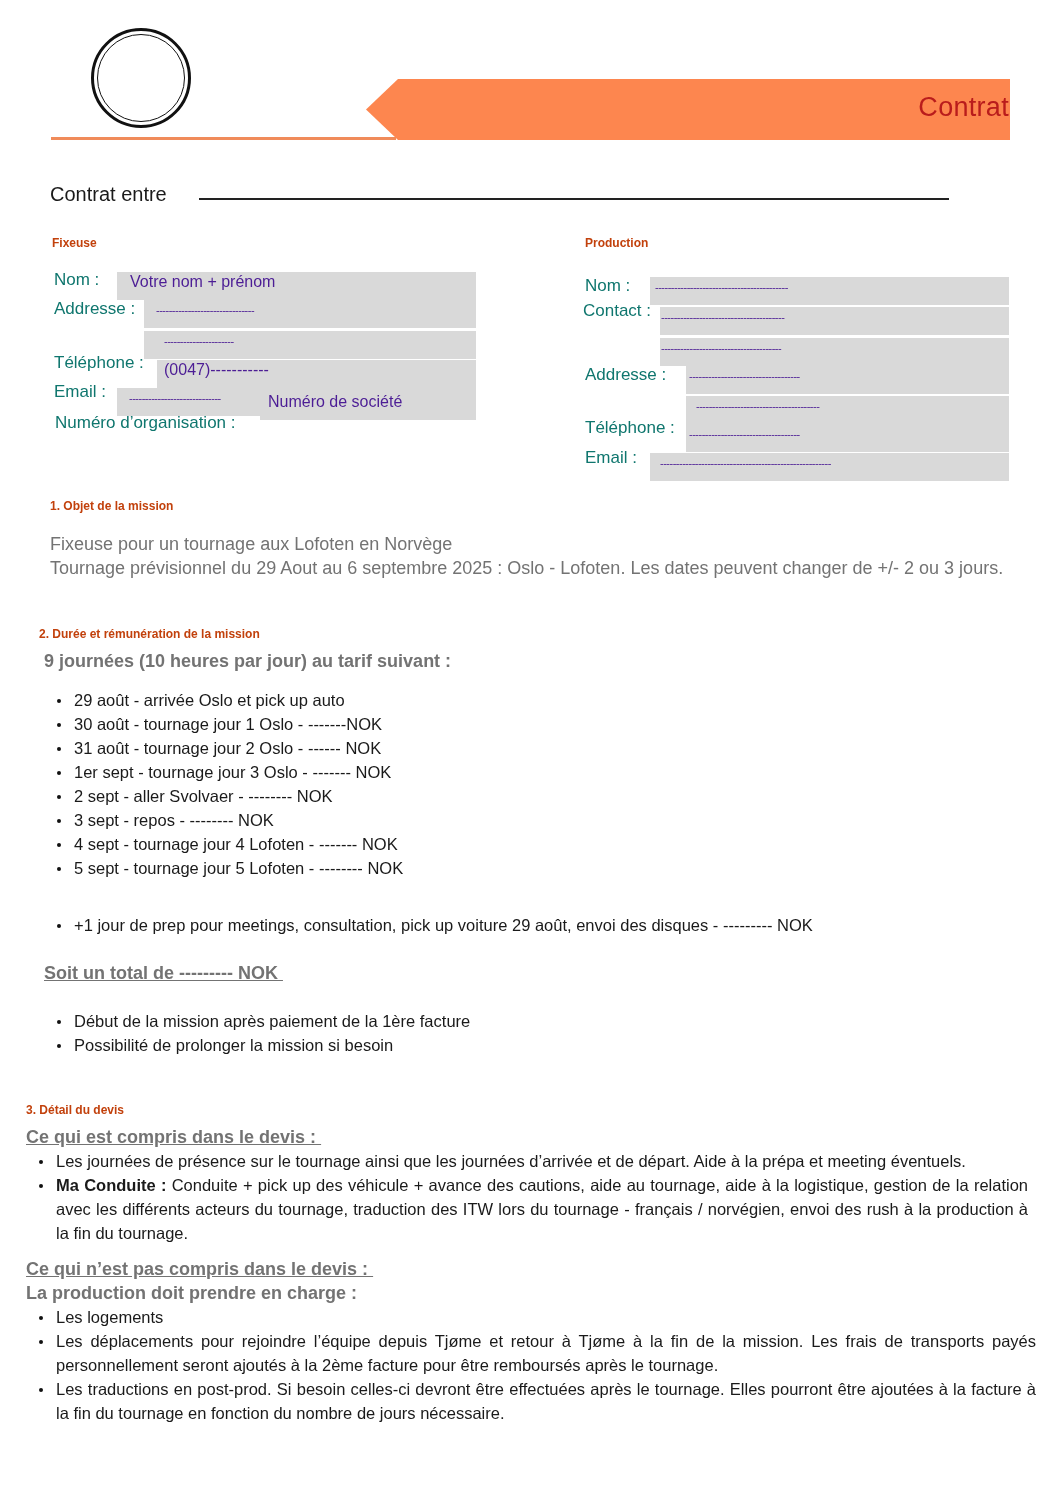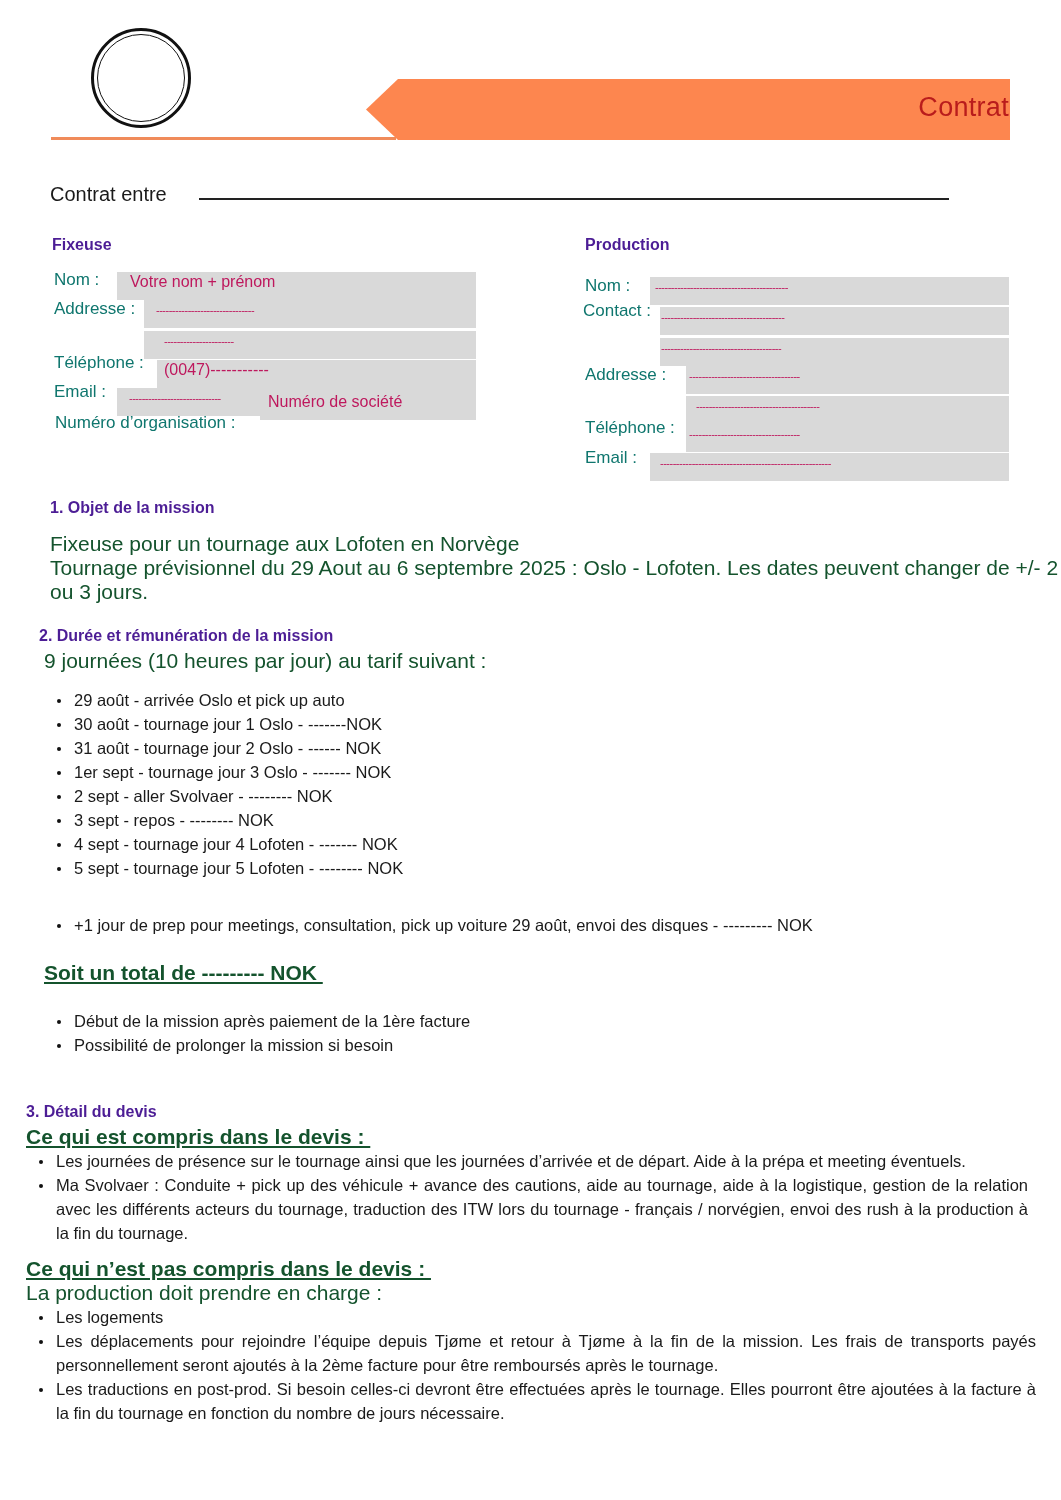--- a/index.html
+++ b/index.html
@@ -20,35 +20,35 @@
   .banner {
     left: 366px; top: 79px; width: 644px; height: 61px; background: #fd864f;
     clip-path: polygon(32px 0, 100% 0, 100% 100%, 32px 100%, 0 50%);
   }
   .banner-title {
     right: 52px; top: 92px; color: #b91c1c; font-size: 27px; letter-spacing: 0.3px;
   }
   .contract-between { left: 50px; top: 183px; font-size: 20px; color: #1a1a1a; }
   .contract-line { left: 199px; top: 198px; width: 750px; height: 1.5px; background: #222; }
 
-  .section-heading { color: #4c1d95; font-weight: bold; font-size: 16px; }
+  .section-heading { color: #c2410c; font-weight: bold; font-size: 12px; }
   .lbl { font-size: 17px; color: #0f766e; white-space: nowrap; }
   .field {
-    background: #d9d9d9; height: 28px; font-size: 16px; color: #be185d;
+    background: #d9d9d9; height: 28px; font-size: 16px; color: #4c1d95;
     line-height: 20px; white-space: nowrap; overflow: hidden; box-sizing: border-box;
   }
   .dash { font-size: 11px; letter-spacing: -0.5px; }
-  .body-text { font-size: 21px; color: #14532d; line-height: 24px; }
+  .body-text { font-size: 18px; color: #737373; line-height: 24px; }
   ul.bul { margin: 0; padding: 0; list-style: none; }
   ul.bul li { position: relative; padding-left: 30px; font-size: 16.5px; line-height: 24px; }
   ul.bul li::before {
     content: ""; position: absolute; left: 13px; top: 11px; width: 4px; height: 4px;
     border-radius: 50%; background: #111;
   }
-  .bold { font-weight: normal; }
+  .bold { font-weight: bold; }
   .uline { text-decoration: underline; font-weight: bold; }
   .justify { text-align: justify; }
 </style>
 </head>
 <body>
 
 <div class="abs logo-circle"></div>
 <div class="abs header-line"></div>
 <div class="abs banner"></div>
 <div class="abs banner-title">Contrat</div>
@@ -120,21 +120,21 @@
 <ul class="abs bul" style="left:44px; top:1009px;">
   <li>Début de la mission après paiement de la 1ère facture</li>
   <li>Possibilité de prolonger la mission si besoin</li>
 </ul>
 
 <div class="abs section-heading" style="left:26px; top:1103px;">3. Détail du devis</div>
 <div class="abs body-text uline" style="left:26px; top:1125px; white-space:pre;">Ce qui est compris dans le devis : </div>
 
 <ul class="abs bul justify" style="left:26px; top:1149px; width:1002px;">
   <li><span>Les journées de présence sur le tournage ainsi que les journées d’arrivée et de départ. Aide à la prépa et meeting éventuels.</span></li>
-  <li><span class="bold" style="white-space:pre;">Ma Svolvaer : </span><span>Conduite + pick up des véhicule + avance des cautions, aide au tournage, aide à la logistique, gestion de la relation avec les différents acteurs du tournage, traduction des ITW lors du tournage - français / norvégien, envoi des rush à la production à la fin du tournage.</span></li>
+  <li><span class="bold" style="white-space:pre;">Ma Conduite : </span><span>Conduite + pick up des véhicule + avance des cautions, aide au tournage, aide à la logistique, gestion de la relation avec les différents acteurs du tournage, traduction des ITW lors du tournage - français / norvégien, envoi des rush à la production à la fin du tournage.</span></li>
 </ul>
 
 <div class="abs body-text uline" style="left:26px; top:1257px; white-space:pre;">Ce qui n’est pas compris dans le devis : </div>
 <div class="abs body-text bold" style="left:26px; top:1281px;">La production doit prendre en charge :</div>
 
 <ul class="abs bul justify" style="left:26px; top:1305px; width:1010px;">
   <li>Les logements</li>
   <li>Les déplacements pour rejoindre l’équipe depuis Tjøme et retour à Tjøme à la fin de la mission. Les frais de transports payés personnellement seront ajoutés à la 2ème facture pour être remboursés après le tournage.</li>
   <li>Les traductions en post-prod. Si besoin celles-ci devront être effectuées après le tournage. Elles pourront être ajoutées à la facture à la fin du tournage en fonction du nombre de jours nécessaire.</li>
 </ul>

